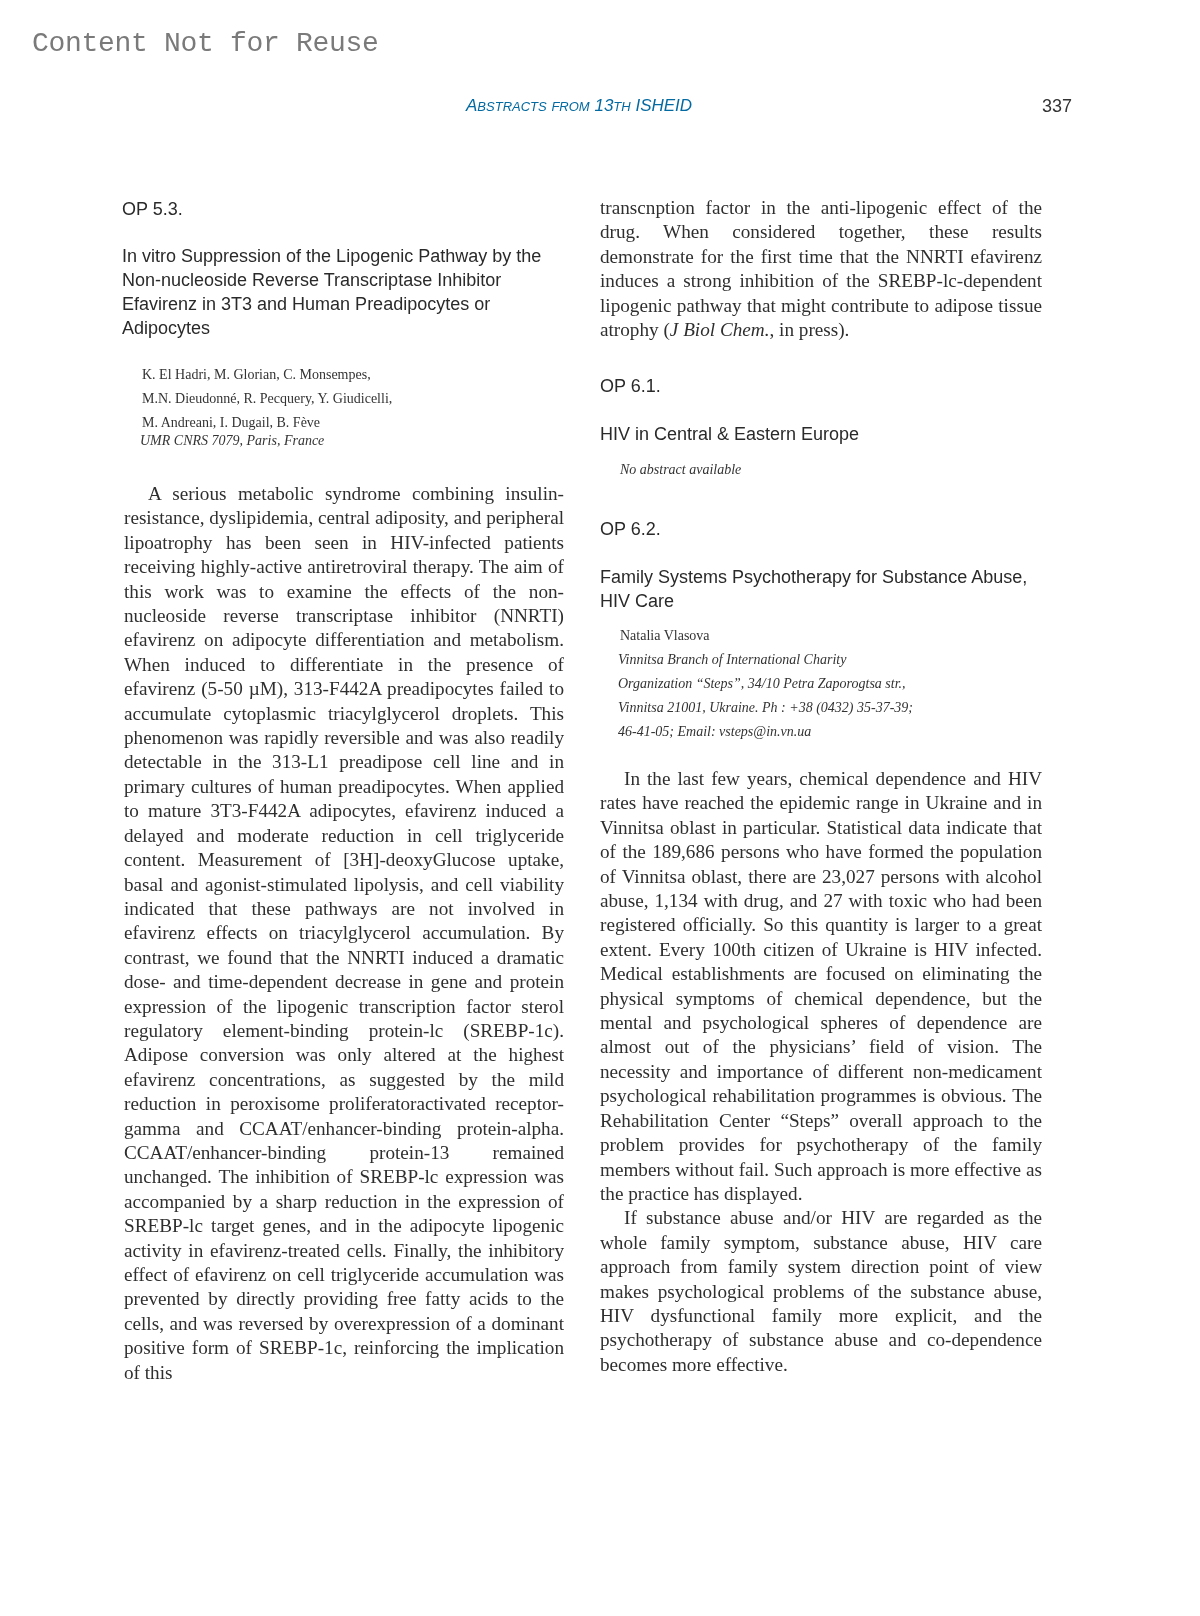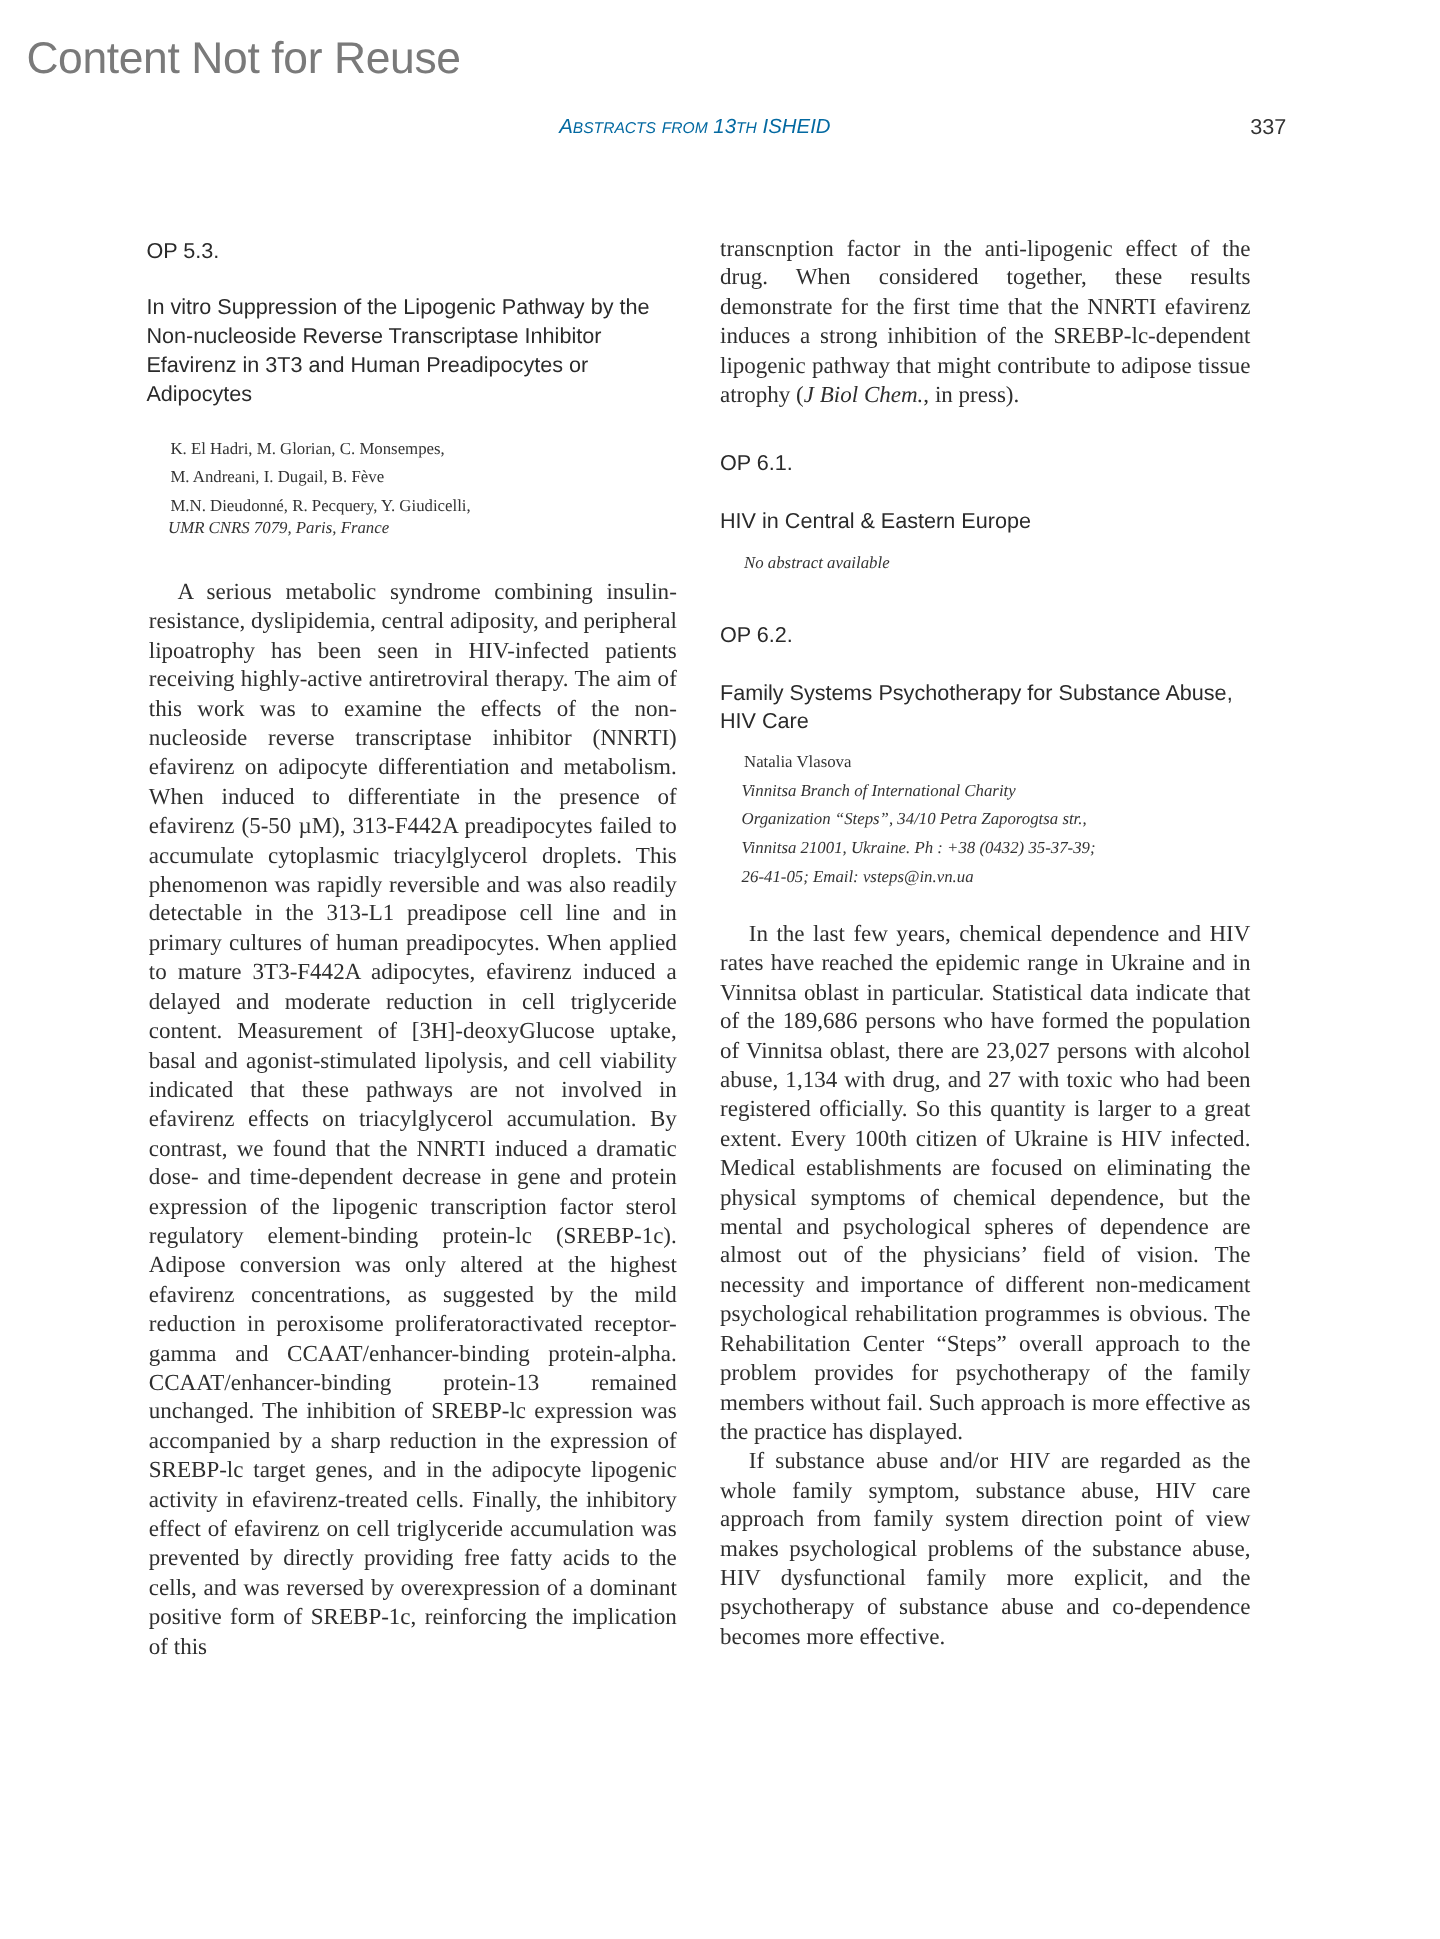--- a/index.html
+++ b/index.html
@@ -1,19 +1,19 @@
 <!DOCTYPE html>
 <html><head>
 <meta charset="utf-8">
 <style>
   html, body { margin: 0; padding: 0; background: #ffffff; }
   body { width: 1200px; height: 1616px; position: relative; overflow: hidden; color: #2a2a2a; }
   .watermark {
-    position: absolute; left: 22px; top: 28px;
-    font-family: Liberation Sans, sans-serif; font-size: 37px; color: #7a7a7a;
+    position: absolute; left: 32px; top: 28px;
+    font-family: Liberation Mono, monospace; font-size: 28px; color: #7a7a7a;
     letter-spacing: -0.3px;
   }
   .running-head {
     position: absolute; left: 466px; top: 96px;
     font-family: "Liberation Sans", sans-serif; font-style: italic; font-size: 17px; color: #0369a1;
   }
   .running-head .sc { font-size: 13px; }
   .page-number {
     position: absolute; right: 128px; top: 96px;
     font-family: "Liberation Sans", sans-serif; font-size: 18px; color: #333;
@@ -52,22 +52,22 @@
   <span>13</span><span class="sc">TH</span>
   <span>ISHEID</span>
 </div>
 <div class="page-number">337</div>
 
 <div class="col col-left">
   <div class="op-id" style="top:199px;left:-4px;">OP 5.3.</div>
   <div class="title" style="top:244px;left:-4px;">In vitro Suppression of the Lipogenic Pathway by the Non-nucleoside Reverse Transcriptase Inhibitor Efavirenz in 3T3 and Human Preadipocytes or Adipocytes</div>
   <div class="authors" style="top:363px;left:16px;">
     <div>K. El Hadri, M. Glorian, C. Monsempes,</div>
+    <div>M.N. Dieudonné, R. Pecquery, Y. Giudicelli,</div>
     <div>M. Andreani, I. Dugail, B. Fève</div>
-    <div>M.N. Dieudonné, R. Pecquery, Y. Giudicelli,</div>
   </div>
   <div class="affil" style="top:429px;left:14px;">UMR CNRS 7079, Paris, France</div>
   <div class="body" style="top:482px;left:-2px;width:440px;">
     <p>A serious metabolic syndrome combining insulin-resistance, dyslipidemia, central adiposity, and peripheral lipoatrophy has been seen in HIV-infected patients receiving highly-active antiretroviral therapy. The aim of this work was to examine the effects of the non-nucleoside reverse transcriptase inhibitor (NNRTI) efavirenz on adipocyte differentiation and metabolism. When induced to differentiate in the presence of efavirenz (5-50 µM), 313-F442A preadipocytes failed to accumulate cytoplasmic triacylglycerol droplets. This phenomenon was rapidly reversible and was also readily detectable in the 313-L1 preadipose cell line and in primary cultures of human preadipocytes. When applied to mature 3T3-F442A adipocytes, efavirenz induced a delayed and moderate reduction in cell triglyceride content. Measurement of [3H]-deoxyGlucose uptake, basal and agonist-stimulated lipolysis, and cell viability indicated that these pathways are not involved in efavirenz effects on triacylglycerol accumulation. By contrast, we found that the NNRTI induced a dramatic dose- and time-dependent decrease in gene and protein expression of the lipogenic transcription factor sterol regulatory element-binding protein-lc (SREBP-1c). Adipose conversion was only altered at the highest efavirenz concentrations, as suggested by the mild reduction in peroxisome proliferatoractivated receptor-gamma and CCAAT/enhancer-binding protein-alpha. CCAAT/enhancer-binding protein-13 remained unchanged. The inhibition of SREBP-lc expression was accompanied by a sharp reduction in the expression of SREBP-lc target genes, and in the adipocyte lipogenic activity in efavirenz-treated cells. Finally, the inhibitory effect of efavirenz on cell triglyceride accumulation was prevented by directly providing free fatty acids to the cells, and was reversed by overexpression of a dominant positive form of SREBP-1c, reinforcing the implication of this</p>
   </div>
 </div>
 
 <div class="col col-right">
   <div class="body" style="top:196px;left:-18px;width:442px;">
     <p style="text-indent:0;"><span>transcnption factor in the anti-lipogenic effect of the drug. When considered together, these results demonstrate for the first time that the NNRTI efavirenz induces a strong inhibition of the SREBP-lc-dependent lipogenic pathway that might contribute to adipose tissue atrophy (</span><i>J Biol Chem.</i><span>, in press).</span></p>
@@ -79,19 +79,19 @@
 
   <div class="op-id" style="top:519px;left:-18px;">OP 6.2.</div>
   <div class="title" style="top:565px;left:-18px;width:440px;">Family Systems Psychotherapy for Substance Abuse, HIV Care</div>
   <div class="authors" style="top:624px;left:2px;">
     <div>Natalia Vlasova</div>
   </div>
   <div class="affil" style="top:648px;left:0px;">
     <div>Vinnitsa Branch of International Charity</div>
     <div>Organization “Steps”, 34/10 Petra Zaporogtsa str.,</div>
     <div>Vinnitsa 21001, Ukraine. Ph : +38 (0432) 35-37-39;</div>
-    <div>26-41-05; Email: vsteps@in.vn.ua</div>
+    <div>46-41-05; Email: vsteps@in.vn.ua</div>
   </div>
   <div class="body" style="top:767px;left:-18px;width:442px;">
     <p>In the last few years, chemical dependence and HIV rates have reached the epidemic range in Ukraine and in Vinnitsa oblast in particular. Statistical data indicate that of the 189,686 persons who have formed the population of Vinnitsa oblast, there are 23,027 persons with alcohol abuse, 1,134 with drug, and 27 with toxic who had been registered officially. So this quantity is larger to a great extent. Every 100th citizen of Ukraine is HIV infected. Medical establishments are focused on eliminating the physical symptoms of chemical dependence, but the mental and psychological spheres of dependence are almost out of the physicians’ field of vision. The necessity and importance of different non-medicament psychological rehabilitation programmes is obvious. The Rehabilitation Center “Steps” overall approach to the problem provides for psychotherapy of the family members without fail. Such approach is more effective as the practice has displayed.</p>
     <p>If substance abuse and/or HIV are regarded as the whole family symptom, substance abuse, HIV care approach from family system direction point of view makes psychological problems of the substance abuse, HIV dysfunctional family more explicit, and the psychotherapy of substance abuse and co-dependence becomes more effective.</p>
   </div>
 </div>
 
 </body></html>

